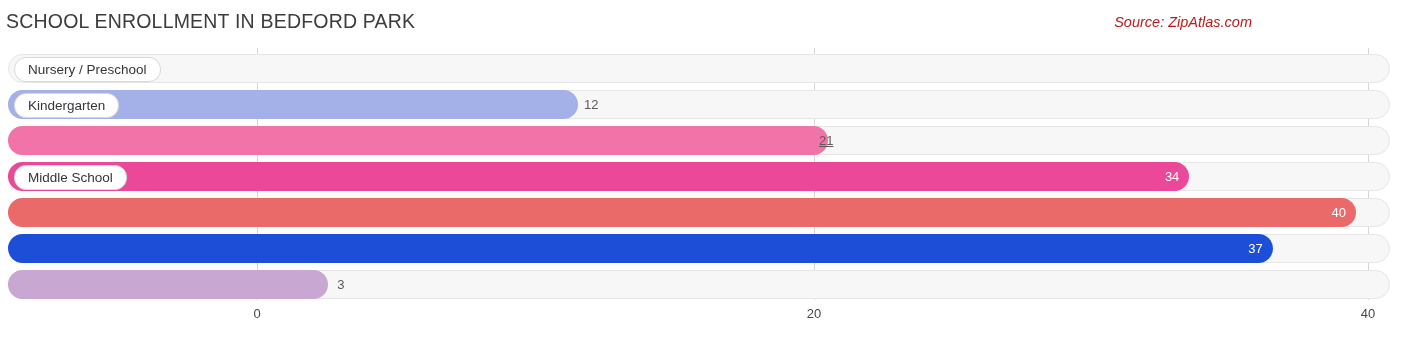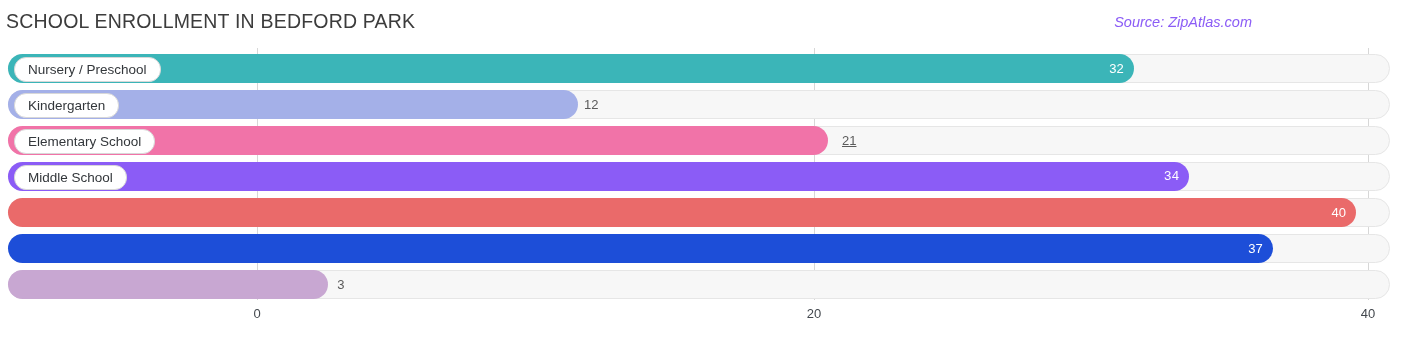--- a/index.html
+++ b/index.html
@@ -27,21 +27,21 @@
     color: #3c3c3c;
     letter-spacing: 0.2px;
     white-space: nowrap;
   }
   .chart-source {
     position: absolute;
     right: 10px;
     top: 14px;
     font-size: 14.5px;
     font-style: italic;
-    color: #8b5cf6;
+    color: #b91c1c;
     white-space: nowrap;
   }
   .plot {
     position: absolute;
     left: 8px;
     top: 48px;
     width: 1390px;
     height: 252px;
   }
   .gridline {
@@ -137,40 +137,36 @@
   <div class="chart-title">SCHOOL ENROLLMENT IN BEDFORD PARK</div>
   <div class="chart-source">Source: ZipAtlas.com</div>
 
   <div class="plot">
     <div class="gridline" style="left:249px;"></div>
     <div class="gridline" style="left:806px;"></div>
     <div class="gridline" style="left:1360px;"></div>
     <div class="rows" id="rows">
         <div class="row" style="top: 6px;">
           <div class="track" style="width: 1382px;"></div>
-          <div class="bar" style="width: 1125.8px; background: rgb(59, 181, 184);">
-            <span class="bar-value-in">32</span>
-          </div>
           <div class="label-pill">Nursery / Preschool</div>
         </div>
         <div class="row" style="top: 42px;">
           <div class="track" style="width: 1382px;"></div>
           <div class="bar" style="width: 570.3px; background: rgb(164, 176, 232);"></div>
           <span class="bar-value-out" style="left: 576px;">12</span>
           <div class="label-pill">Kindergarten</div>
         </div>
         <div class="row" style="top: 78px;">
           <div class="track" style="width: 1382px;"></div>
           <div class="bar" style="width: 820.275px; background: rgb(241, 115, 168);"></div>
-          <span class="bar-value-out" style="left: 834px; text-decoration: underline;">21</span>
-          <div class="label-pill">Elementary School</div>
+          <span class="bar-value-out" style="left: 811px; text-decoration: underline;">21</span>
         </div>
         <div class="row" style="top: 114px;">
           <div class="track" style="width: 1382px;"></div>
-          <div class="bar" style="width: 1181.35px; background: #8b5cf6; font-family: Liberation Mono, monospace;">
+          <div class="bar" style="width: 1181.35px; background: #ec4899;">
             <span class="bar-value-in">34</span>
           </div>
           <div class="label-pill">Middle School</div>
         </div>
         <div class="row" style="top: 150px;">
           <div class="track" style="width: 1382px;"></div>
           <div class="bar" style="width: 1348px; background: rgb(234, 106, 106);">
             <span class="bar-value-in">40</span>
           </div>
         </div>

